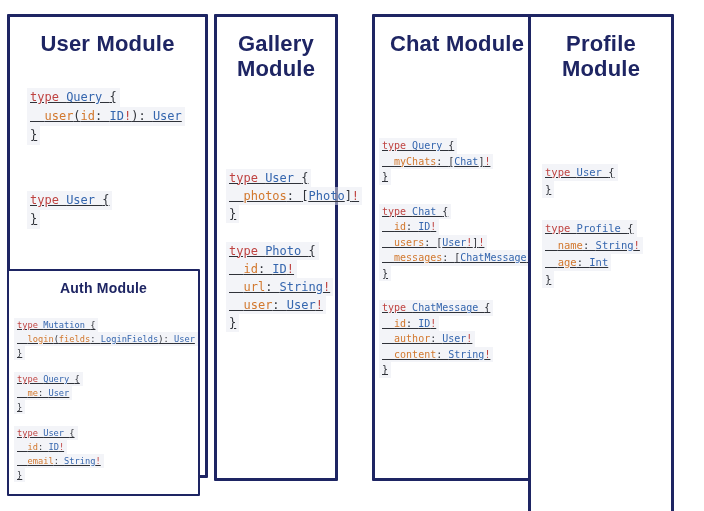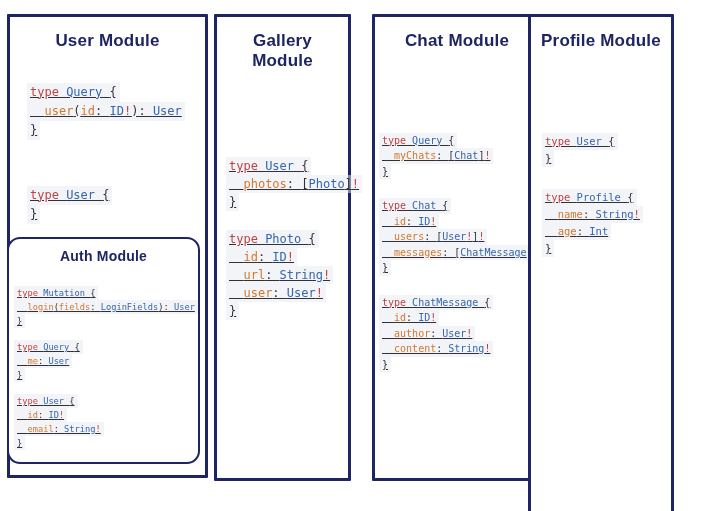--- a/index.html
+++ b/index.html
@@ -4,27 +4,27 @@
 <style>
   :root{
     --navy:#1e2563; --red:#bf4341; --blue:#3566ae; --orange:#d2782e; --punct:#2f3239;
   }
   html,body{margin:0;padding:0;background:#fff;}
   .canvas{position:relative;width:704px;height:511px;background:#fff;overflow:hidden;
           font-family:"Liberation Sans",sans-serif;}
   .panel{position:absolute;box-sizing:border-box;background:#fff;
          border:3px solid var(--navy);border-radius:1px;}
   #p1{left:7px;top:14px;width:201px;height:464px;}
-  #p2{left:214px;top:14px;width:137px;height:467px;}
+  #p2{left:214px;top:14px;width:124px;height:467px;}
   #p3{left:372px;top:14px;width:170px;height:467px;}
   #p4{left:528px;top:14px;width:146px;height:506px;}
-  #auth{position:absolute;left:-3px;top:220px;width:193px;height:227px;
-        border-width:2px;z-index:2;border-radius:13px;}
+  #auth{position:absolute;left:-3px;top:252px;width:193px;height:227px;
+        border-width:2px;z-index:2;}
   .panel-title{margin:14px 4px 0;text-align:center;color:var(--navy);
-               font-weight:700;font-size:17px;line-height:1.15;letter-spacing:.2px;}
+               font-weight:700;font-size:22px;line-height:1.15;letter-spacing:.2px;}
   .auth-title{margin-top:9px;font-size:14px;}
   .code-area{display:block;}
   .code-block{font-family:"DejaVu Sans Mono","Liberation Mono",monospace;
               color:var(--punct);white-space:pre;text-decoration:underline;}
   .line{width:max-content;padding:0 3px;margin-left:-3px;
         background:rgba(231,234,241,0.5);}
   .c-k{color:var(--red);}
   .c-t{color:var(--blue);}
   .c-f{color:var(--orange);}
   .c-p{color:var(--punct);}

